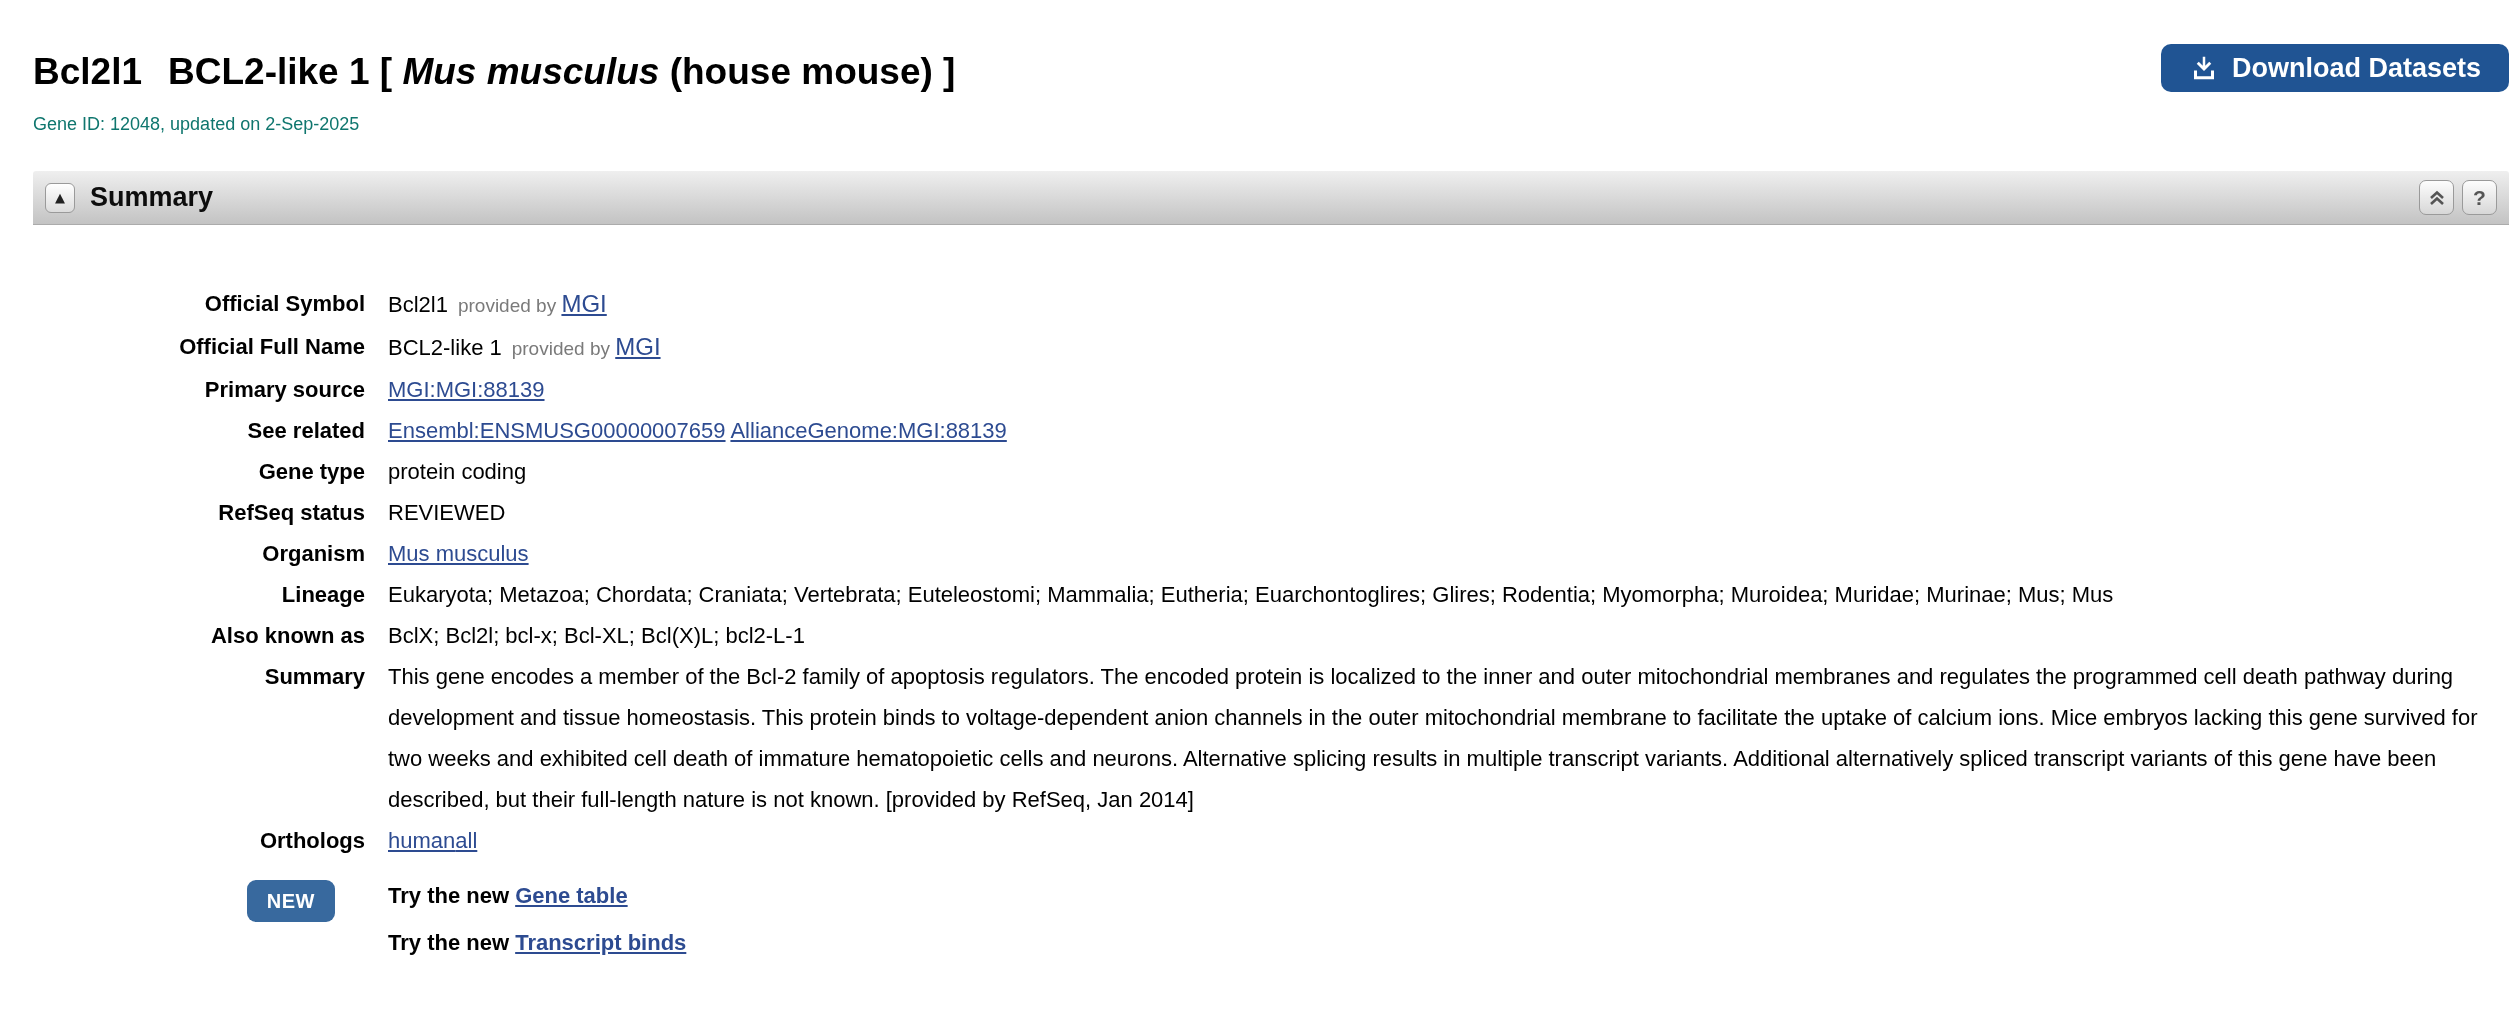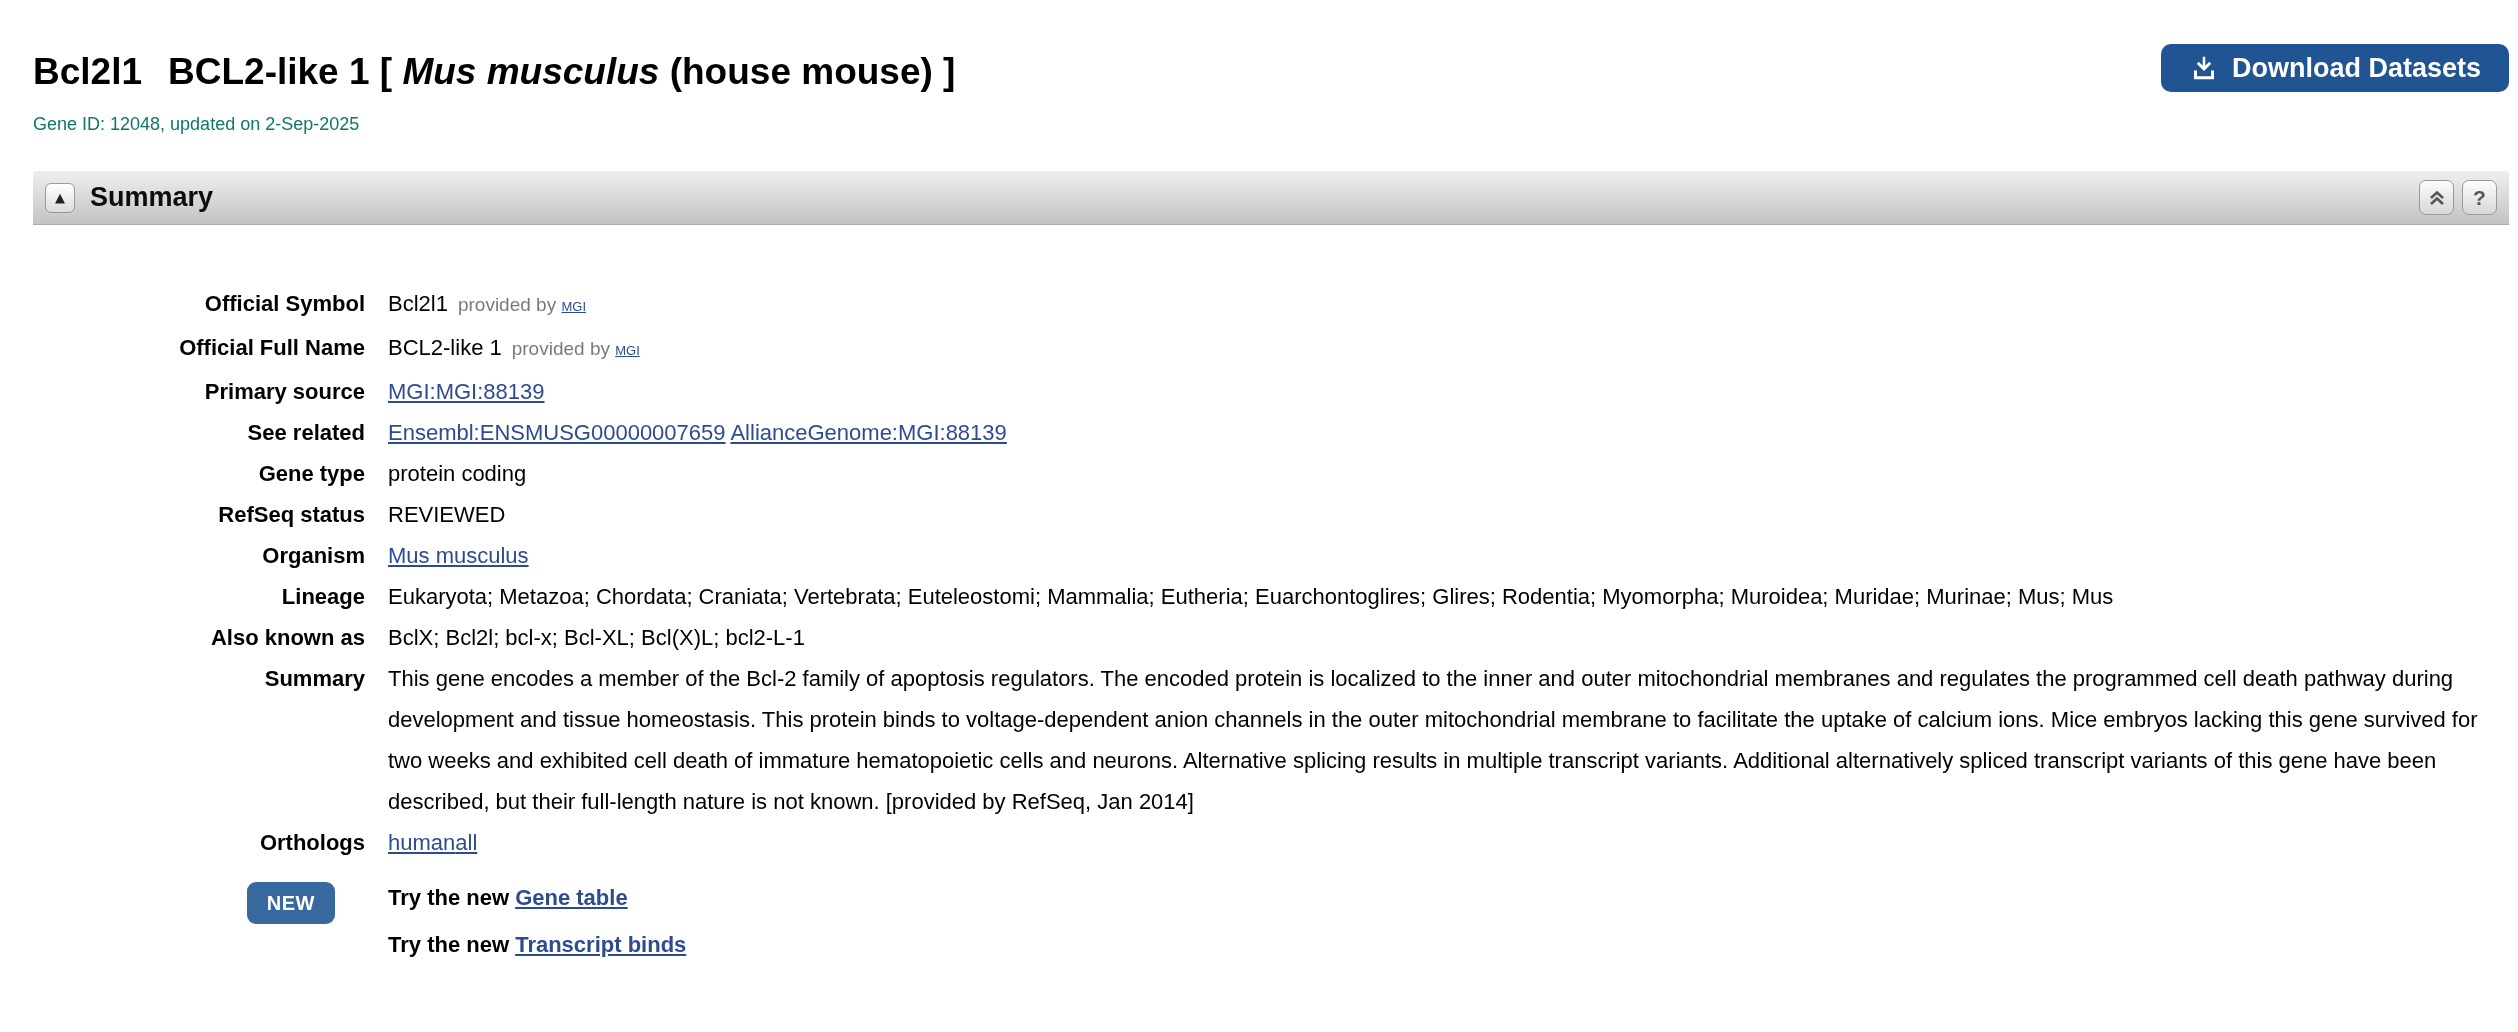--- a/index.html
+++ b/index.html
@@ -59,21 +59,21 @@
   
   .fields { margin: 58px 9px 0 33px; font-size: 22px; }
   .frow { display: flex; align-items: flex-start; line-height: 41px; }
   .flabel {
     width: 332px; flex: 0 0 332px; text-align: right;
     font-weight: bold; color: #000;
   }
   .fvalue { flex: 1; padding-left: 23px; color: #000; }
   a.lnk { color: #2d4b91; text-decoration: underline; cursor: pointer; }
   .provided { font-size: 19px; color: #7a7a7a; margin-left: 10px; }
-  .provided a.lnk { font-size: 13px; }
+  .provided a.lnk { font-size: 24px; }
   .gap-link { }
 
   
   .new-block { margin-top: 14px; }
   .badge {
     display: inline-block; background: #38699e; color: #fff;
     font-size: 20px; font-weight: bold; letter-spacing: 0.5px;
     padding: 11px 20px; border-radius: 9px; line-height: 1;
   }
   .badge-cell { display: flex; justify-content: flex-end; padding-right: 30px; padding-top: 5px; }

